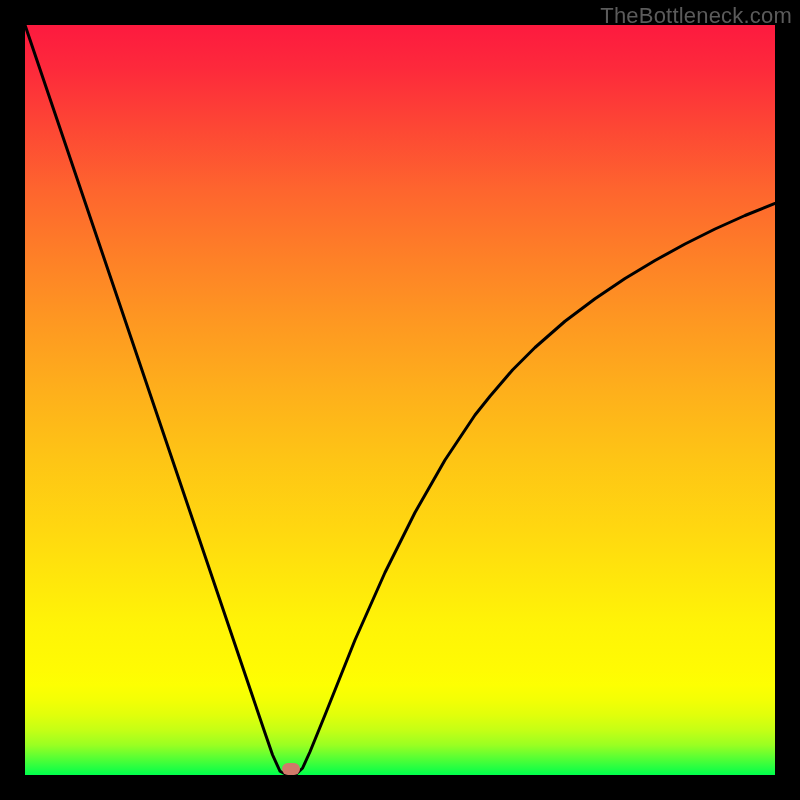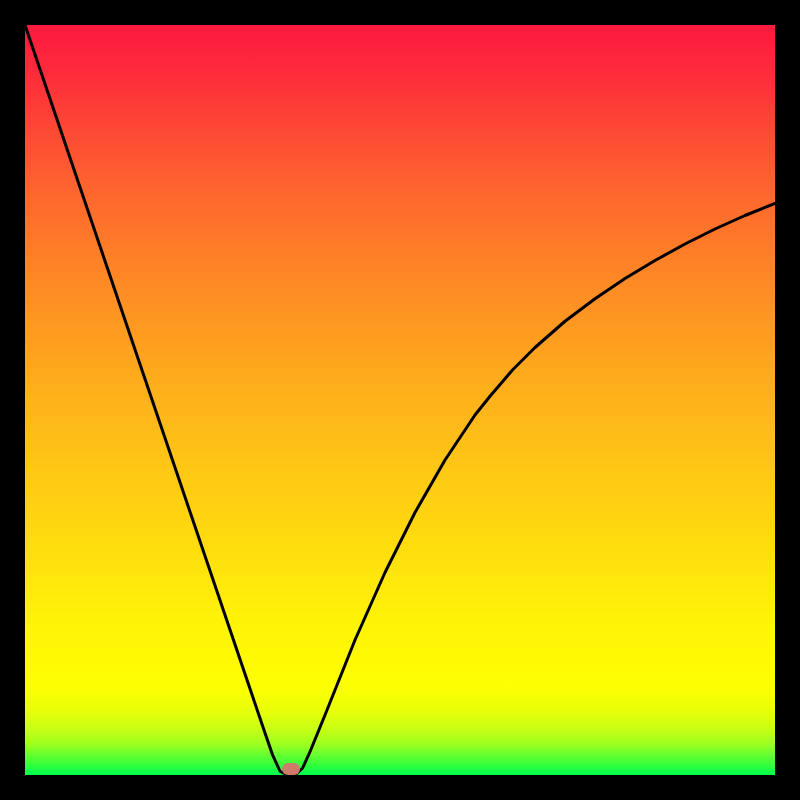--- a/index.html
+++ b/index.html
@@ -87,13 +87,14 @@
   <div class="plot-area">
     <div class="gradient-bg"></div>
 
     <svg class="curve-svg" viewBox="0 0 750 750" preserveAspectRatio="none">
       <path d="M0.00 0.00 L15.00 44.25 L30.00 88.50 L45.00 132.75 L60.00 177.00 L75.00 221.25 L90.00 265.50 L105.00 309.75 L120.00 354.00 L135.00 398.25 L150.00 442.50 L165.00 486.75 L180.00 531.00 L195.00 575.25 L210.00 619.50 L225.00 663.75 L240.00 708.00 L247.50 729.75 L255.00 746.25 L262.50 750.00 L270.00 750.00 L277.50 743.25 L285.00 726.75 L300.00 690.00 L315.00 652.50 L330.00 615.00 L345.00 581.25 L360.00 547.50 L375.00 517.50 L390.00 487.50 L405.00 461.25 L420.00 435.00 L435.00 412.50 L450.00 390.00 L465.00 371.25 L487.50 345.00 L510.00 322.50 L540.00 296.25 L570.00 273.75 L600.00 253.50 L630.00 235.50 L660.00 219.00 L690.00 204.00 L720.00 190.50 L750.00 178.50" fill="none" stroke="#000000" stroke-width="3" stroke-linejoin="round" stroke-linecap="round" id="curvePath"></path>
     </svg>
 
     <div class="marker" id="marker" style="left: 266.25px; top: 744px;"></div>
   </div>
 
+  <div class="watermark">TheBottleneck.com</div>
 </div>
 
 </body></html>

